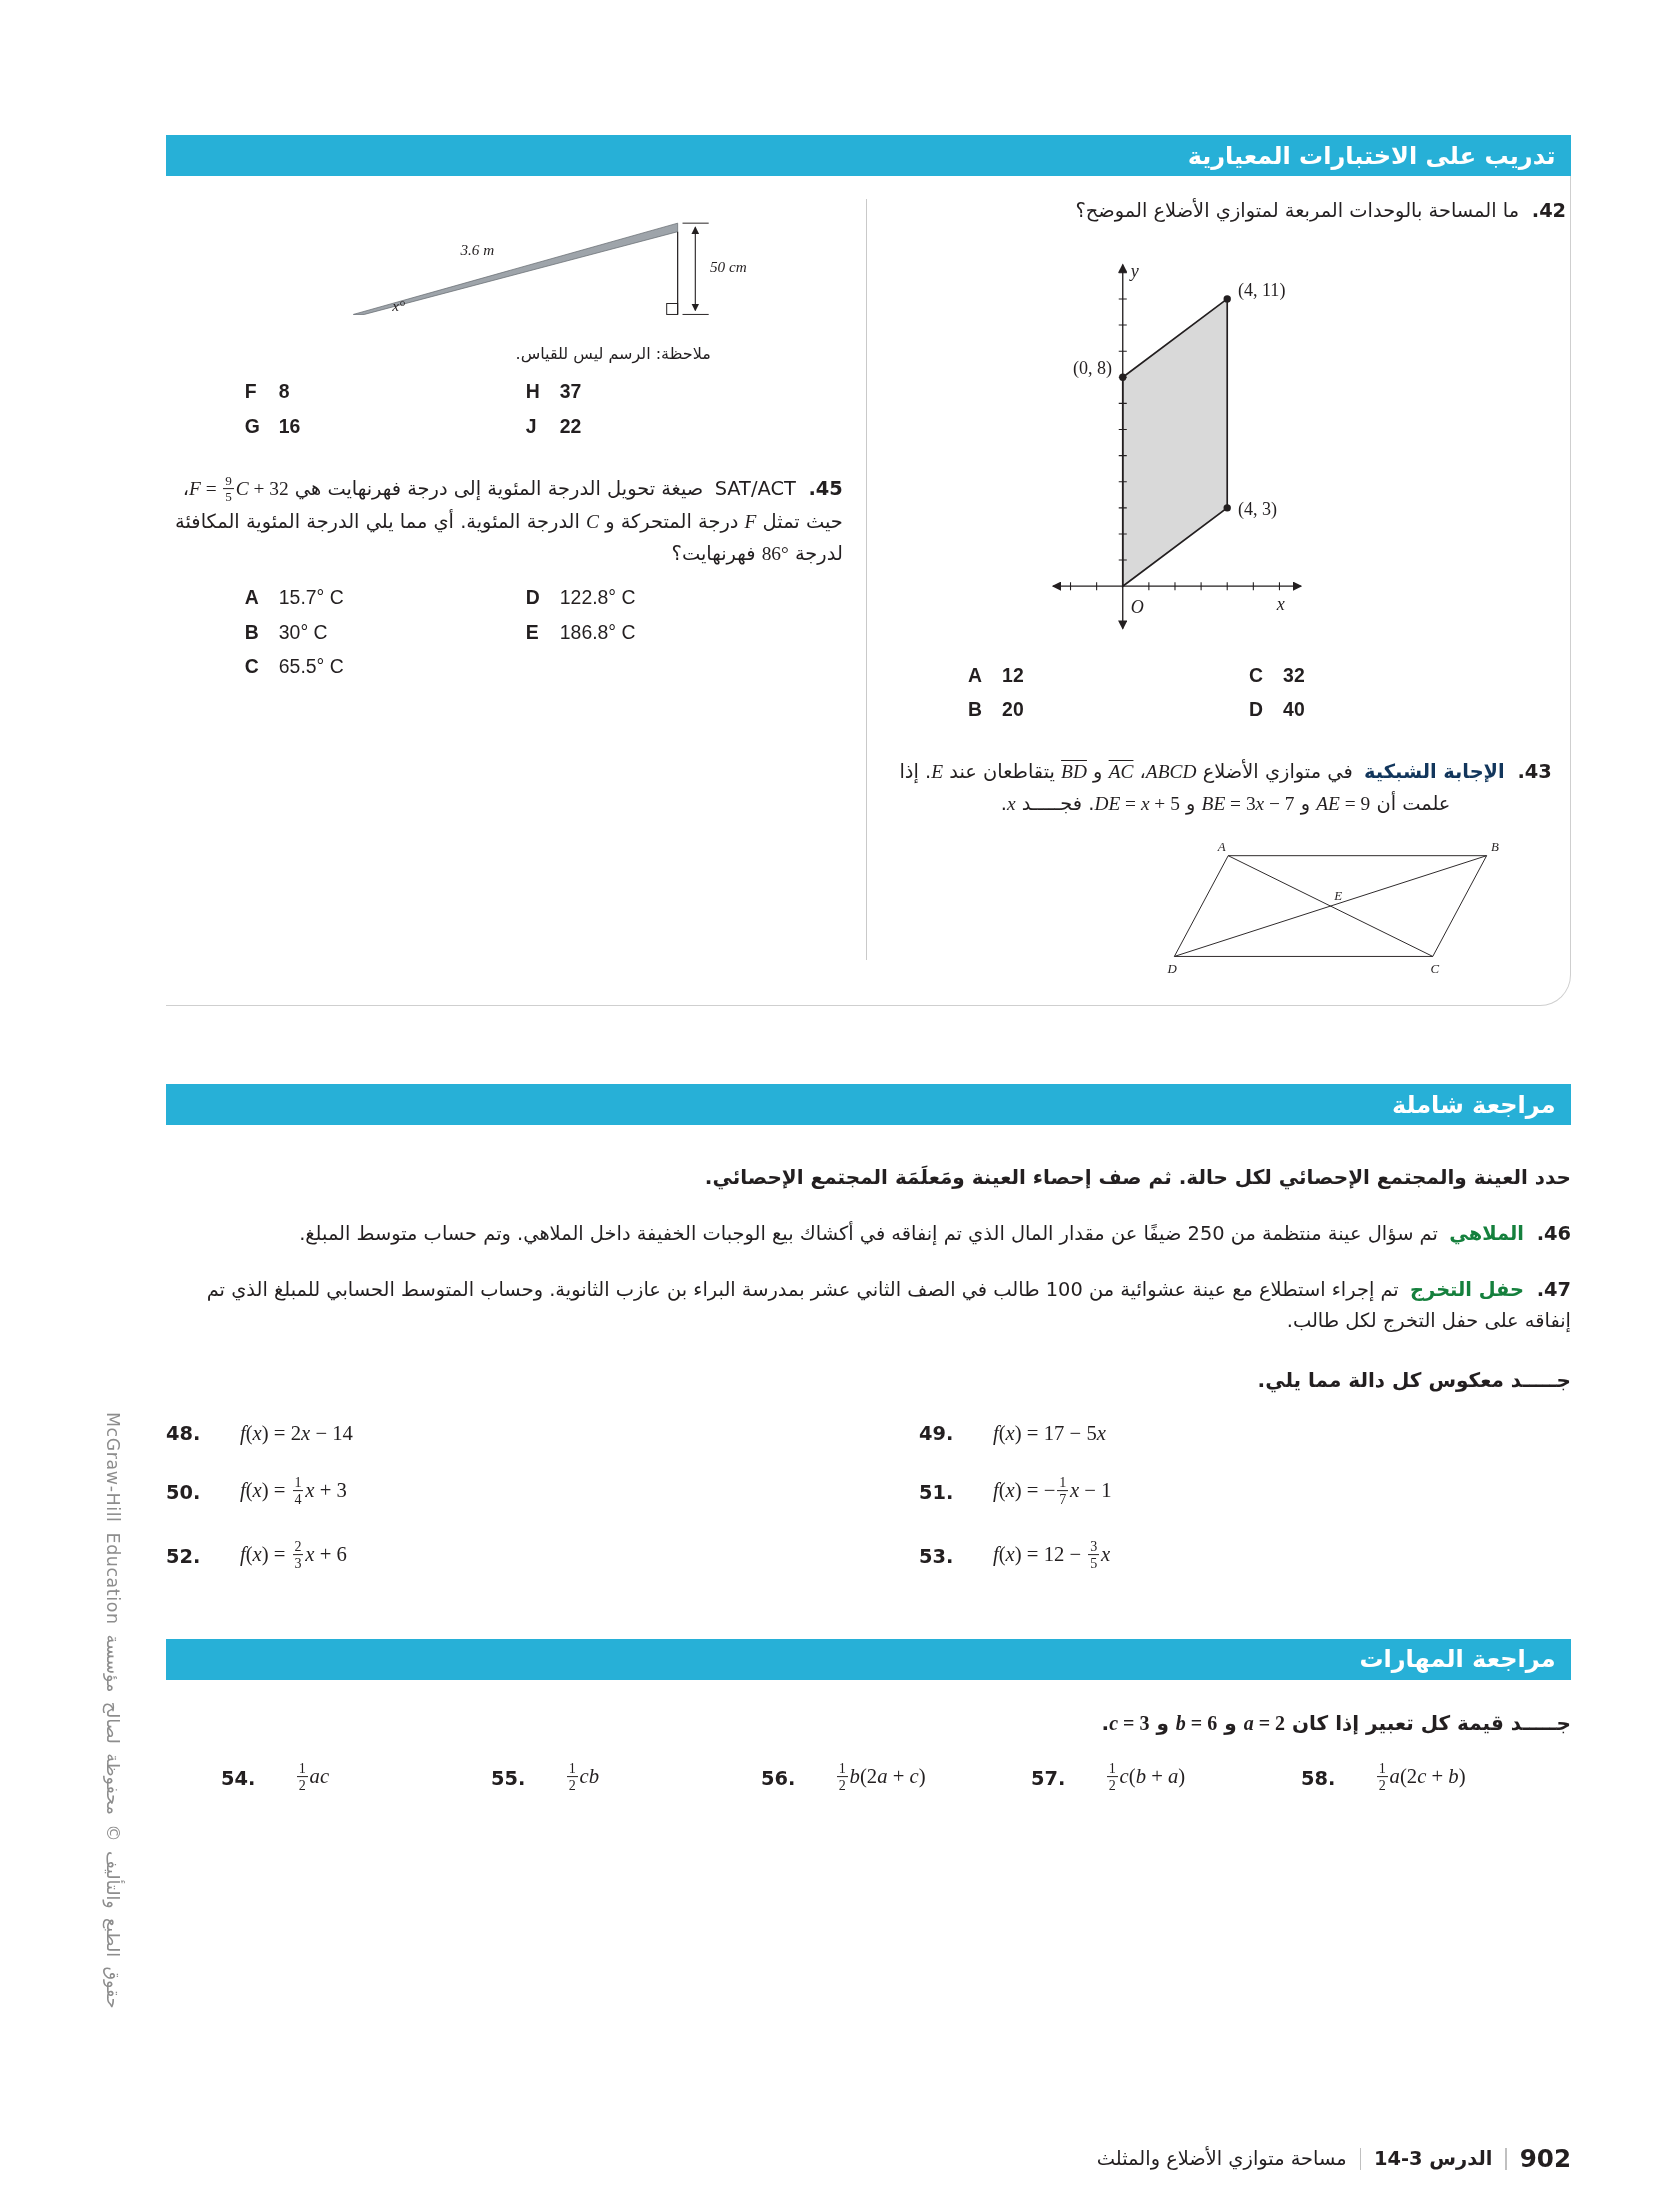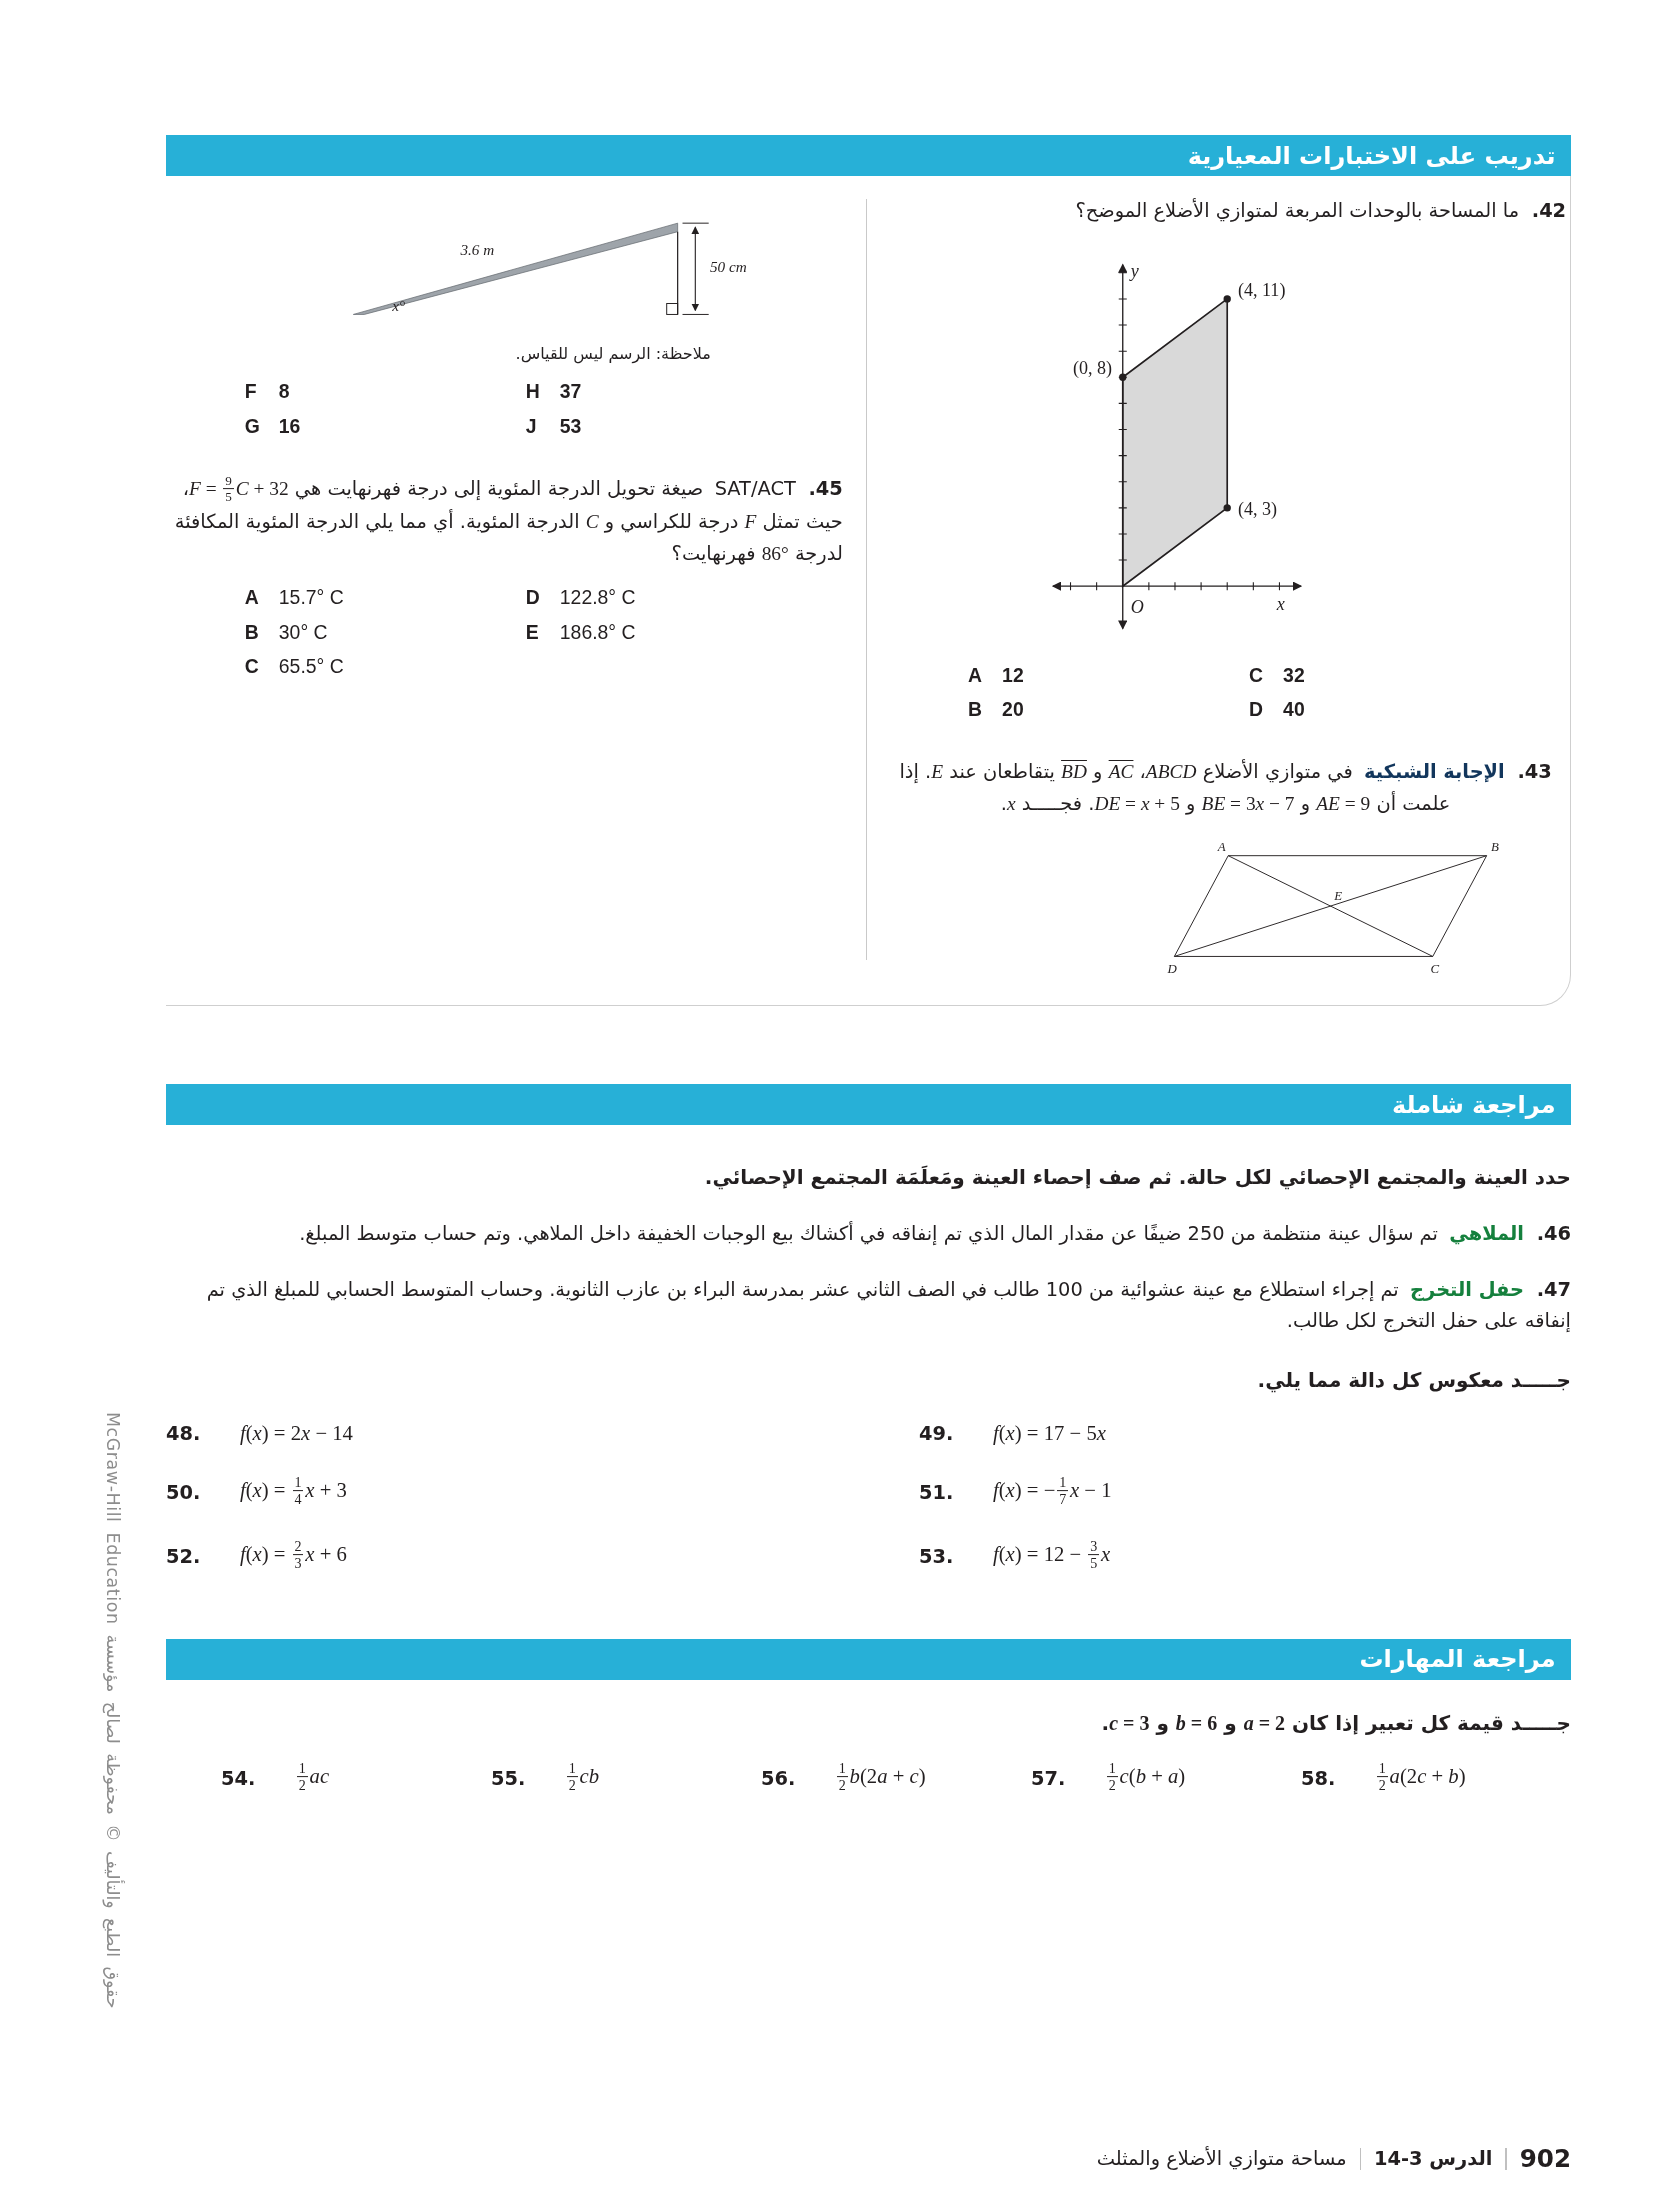--- a/index.html
+++ b/index.html
@@ -183,31 +183,31 @@
             <div class="opt">
               <span class="olet">H</span>
               <span class="oval">37</span>
             </div>
             <div class="opt">
               <span class="olet">G</span>
               <span class="oval">16</span>
             </div>
             <div class="opt">
               <span class="olet">J</span>
-              <span class="oval">53</span>
+              <span class="oval">22</span>
             </div>
           </div>
 
           <p class="qpara">
             <b class="qnum">45.</b>
             <b class="sat">SAT/ACT</b>
             <span><span>صيغة تحويل الدرجة المئوية إلى درجة فهرنهايت هي </span><span class="math" dir="ltr"><i>F</i> = <span class="frac">
                     <span class="fn">9</span>
                     <span class="fd">5</span>
-                  </span><i>C</i> + 32</span><span>، حيث تمثل </span><span class="math" dir="ltr"><i>F</i></span><span> درجة للكراسي و </span><span class="math" dir="ltr"><i>C</i></span><span> الدرجة المئوية. أي مما يلي الدرجة المئوية المكافئة لدرجة </span><span class="math" dir="ltr">86°</span><span> فهرنهايت؟</span></span>
+                  </span><i>C</i> + 32</span><span>، حيث تمثل </span><span class="math" dir="ltr"><i>F</i></span><span> درجة المتحركة و </span><span class="math" dir="ltr"><i>C</i></span><span> الدرجة المئوية. أي مما يلي الدرجة المئوية المكافئة لدرجة </span><span class="math" dir="ltr">86°</span><span> فهرنهايت؟</span></span>
           </p>
 
           <div class="options">
             <div class="opt">
               <span class="olet">A</span>
               <span class="oval">15.7° C</span>
             </div>
             <div class="opt">
               <span class="olet">D</span>
               <span class="oval">122.8° C</span>

